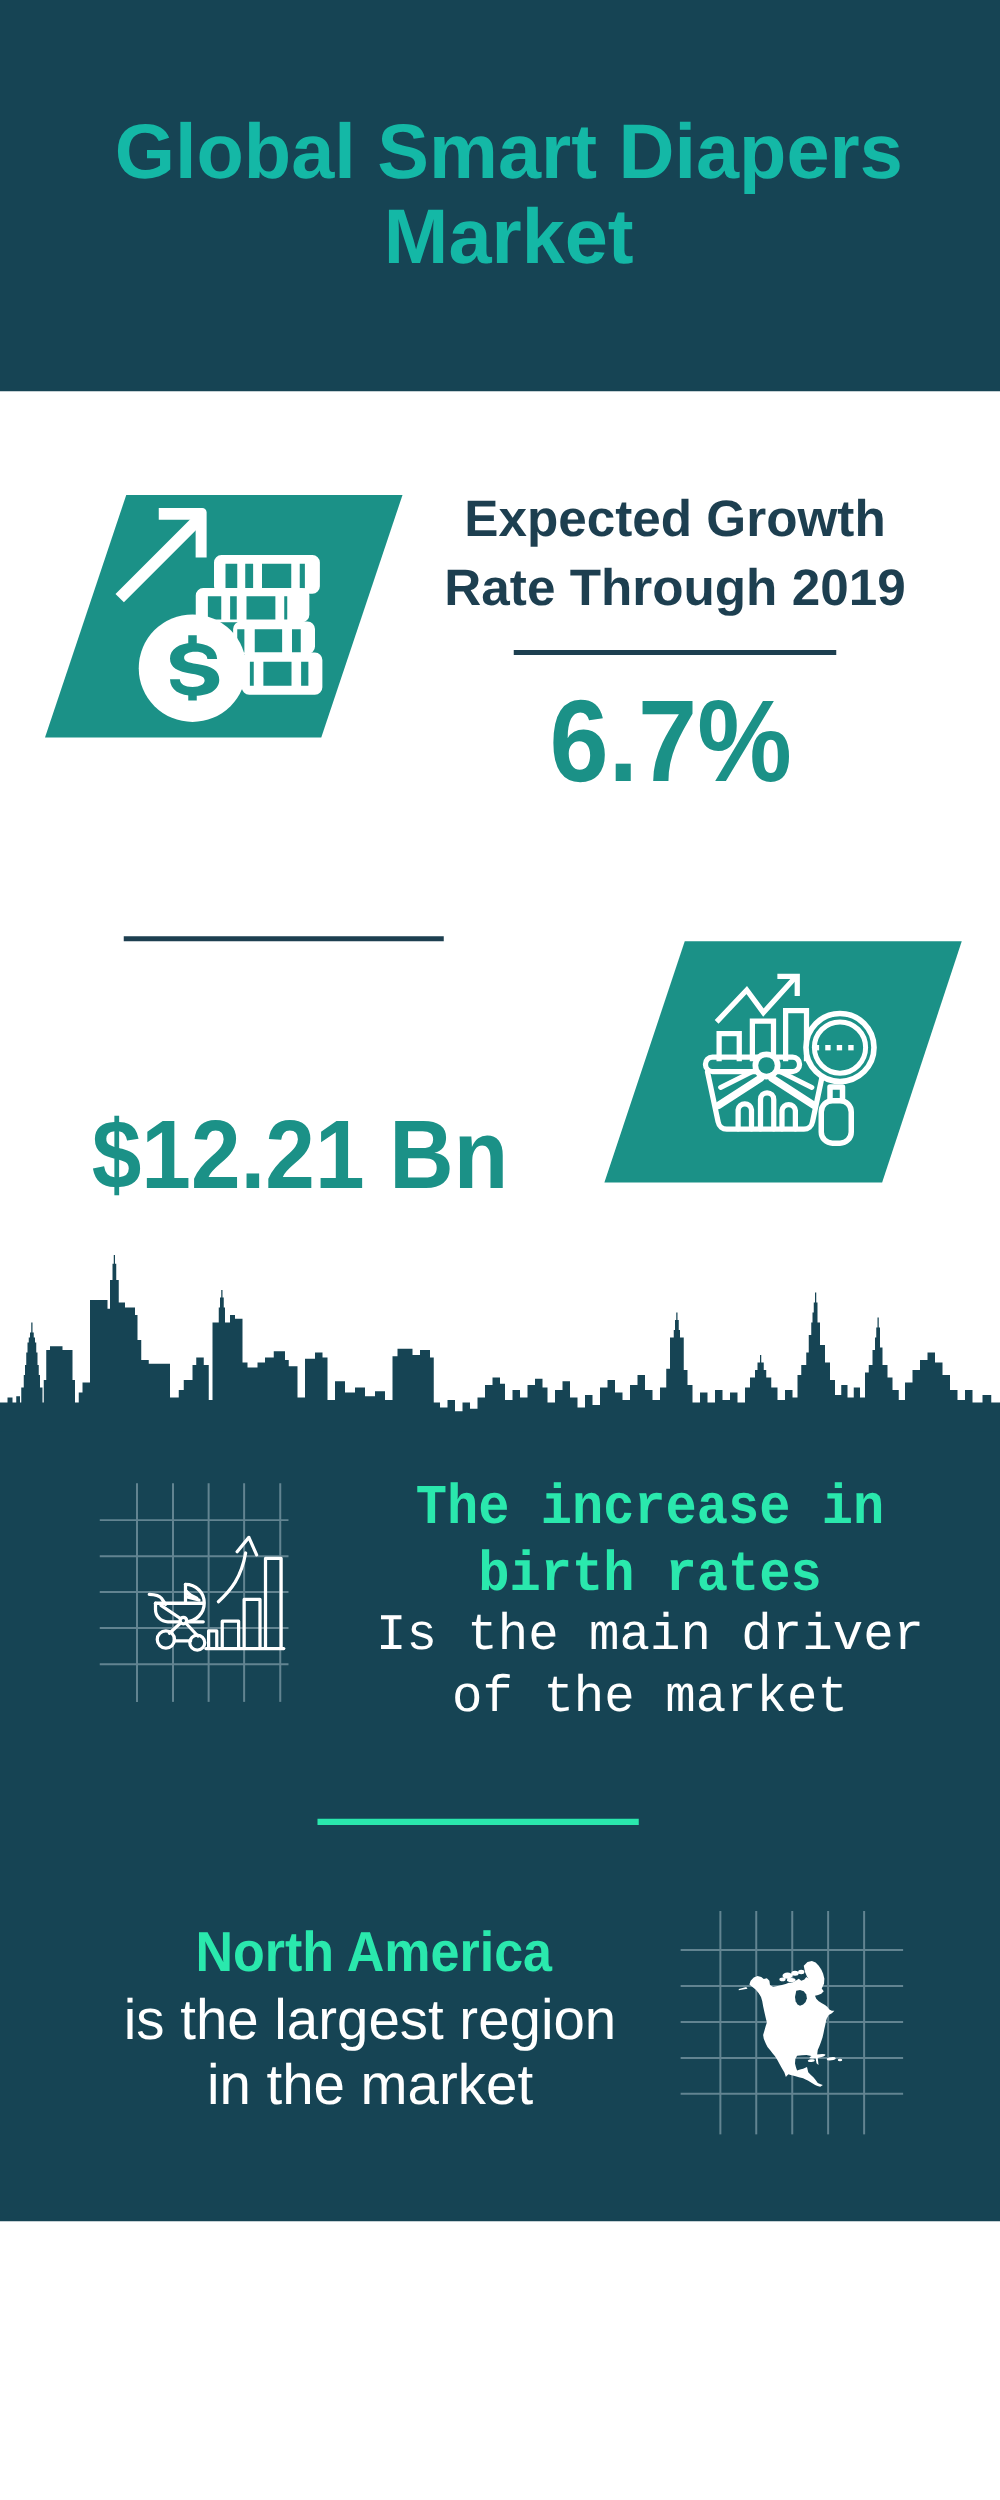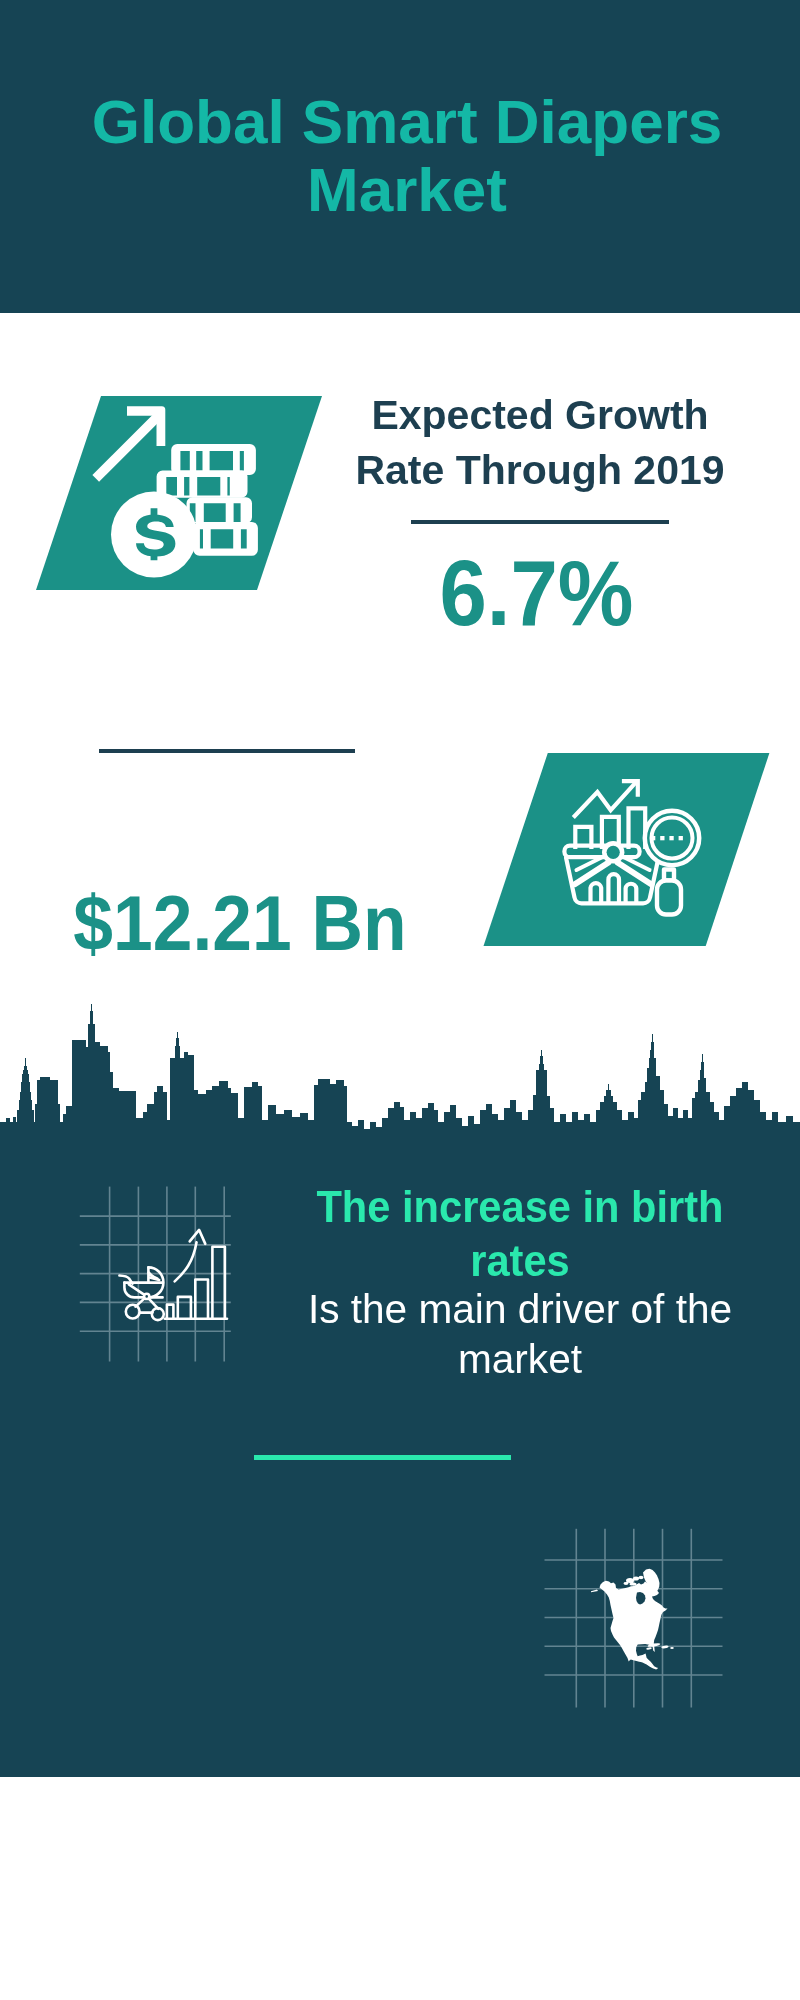--- a/index.html
+++ b/index.html
@@ -161,21 +161,21 @@
       <line x1="53.8" y1="104.3" x2="71.7" y2="116.4"></line>
       <line x1="71.7" y1="116.4" x2="83.3" y2="128.8"></line>
       <line x1="71.7" y1="116.4" x2="60.5" y2="126.6"></line>
       <circle cx="71.7" cy="116.4" r="2.6" fill="#164454"></circle>
       <circle cx="57.7" cy="131.6" r="6.9"></circle>
       <circle cx="82.8" cy="134.1" r="6"></circle>
       <line x1="65.3" y1="132.6" x2="77.5" y2="132.6"></line>
     </g>
   </svg>
 
-  <div class="fact" style="left:290px;top:1180px;width:460px;">
+  <div class="fact" style="left:290px;top:1180px;width:460px;font-family:Liberation Mono, monospace;">
     <div class="fact-hl">The increase in birth rates</div>
     <div class="fact-text">Is the main driver of the market</div>
   </div>
 
   <svg width="180" height="185" viewBox="0 0 180 185" style="position:absolute;left:544px;top:1525px;">
     <g stroke="#7c9aa6" stroke-width="1.6" opacity="0.75">
       <line x1="32.3" y1="3.8" x2="32.3" y2="182.5"></line>
       <line x1="61" y1="3.8" x2="61" y2="182.5"></line>
       <line x1="89.8" y1="3.8" x2="89.8" y2="182.5"></line>
       <line x1="118.5" y1="3.8" x2="118.5" y2="182.5"></line>
@@ -194,16 +194,20 @@
       <path fill="#ffffff" d="M53 64.5 L47 66.2 L47 67.2 L54 66 Z"></path>
       <g fill="#ffffff">
       <ellipse cx="110" cy="120" rx="6.5" ry="1.5" transform="rotate(-10 110 120)"></ellipse>
       <ellipse cx="121" cy="122" rx="3.6" ry="1.3" transform="rotate(-6 121 122)"></ellipse>
       <ellipse cx="128" cy="123" rx="1.8" ry="1"></ellipse>
       <ellipse cx="105" cy="123.5" rx="2.8" ry="1.1" transform="rotate(-8 105 123.5)"></ellipse>
       </g>
     </g>
   </svg>
 
+  <div class="fact" style="left:69px;top:1535px;width:460px;font-size:44px;">
+    <div class="fact-hl">North America</div>
+    <div class="fact-text" style="font-size:45.6px;line-height:52px;margin:1px 0 0 -6px;"><span>is the largest region</span><br><span>in the market</span></div>
+  </div>
 
   <div class="divider" style="left:254px;top:1455px;width:257px;height:5px;"></div>
 
 </div>
 
 </body></html>

